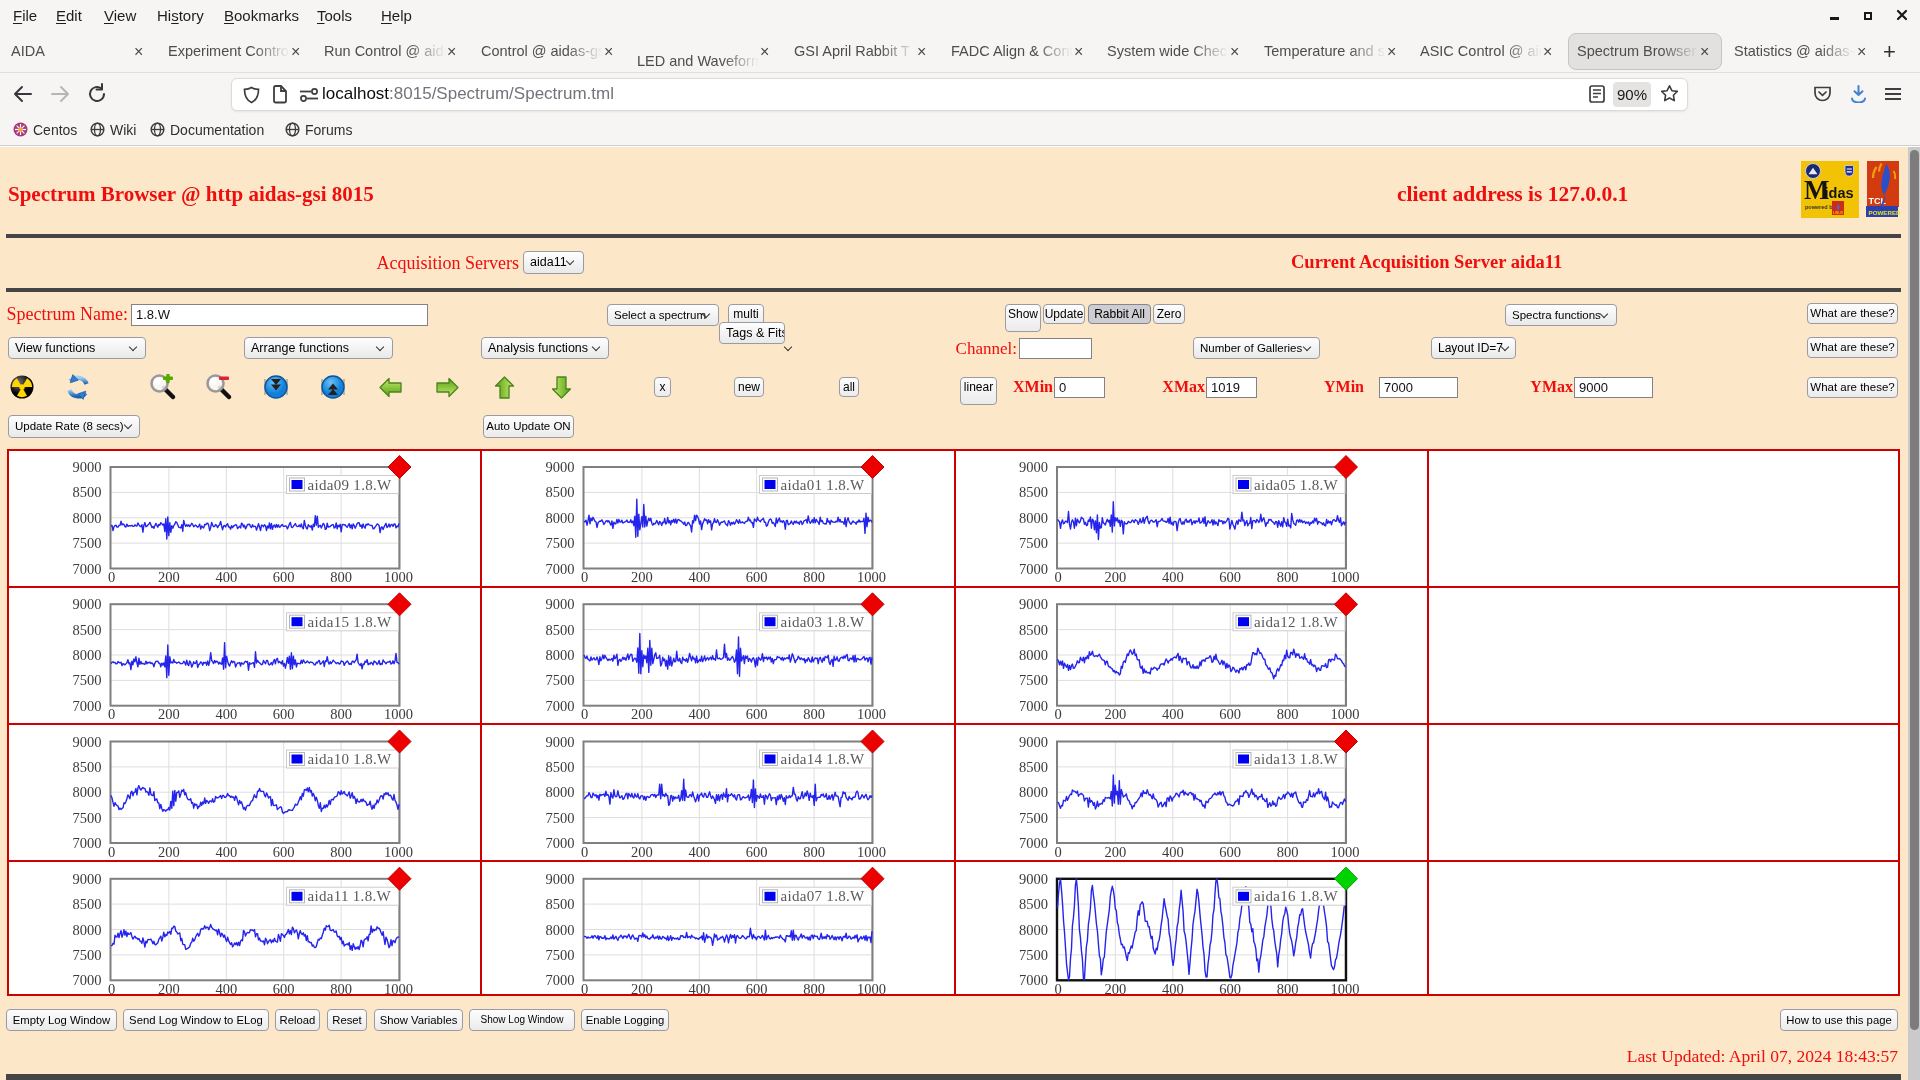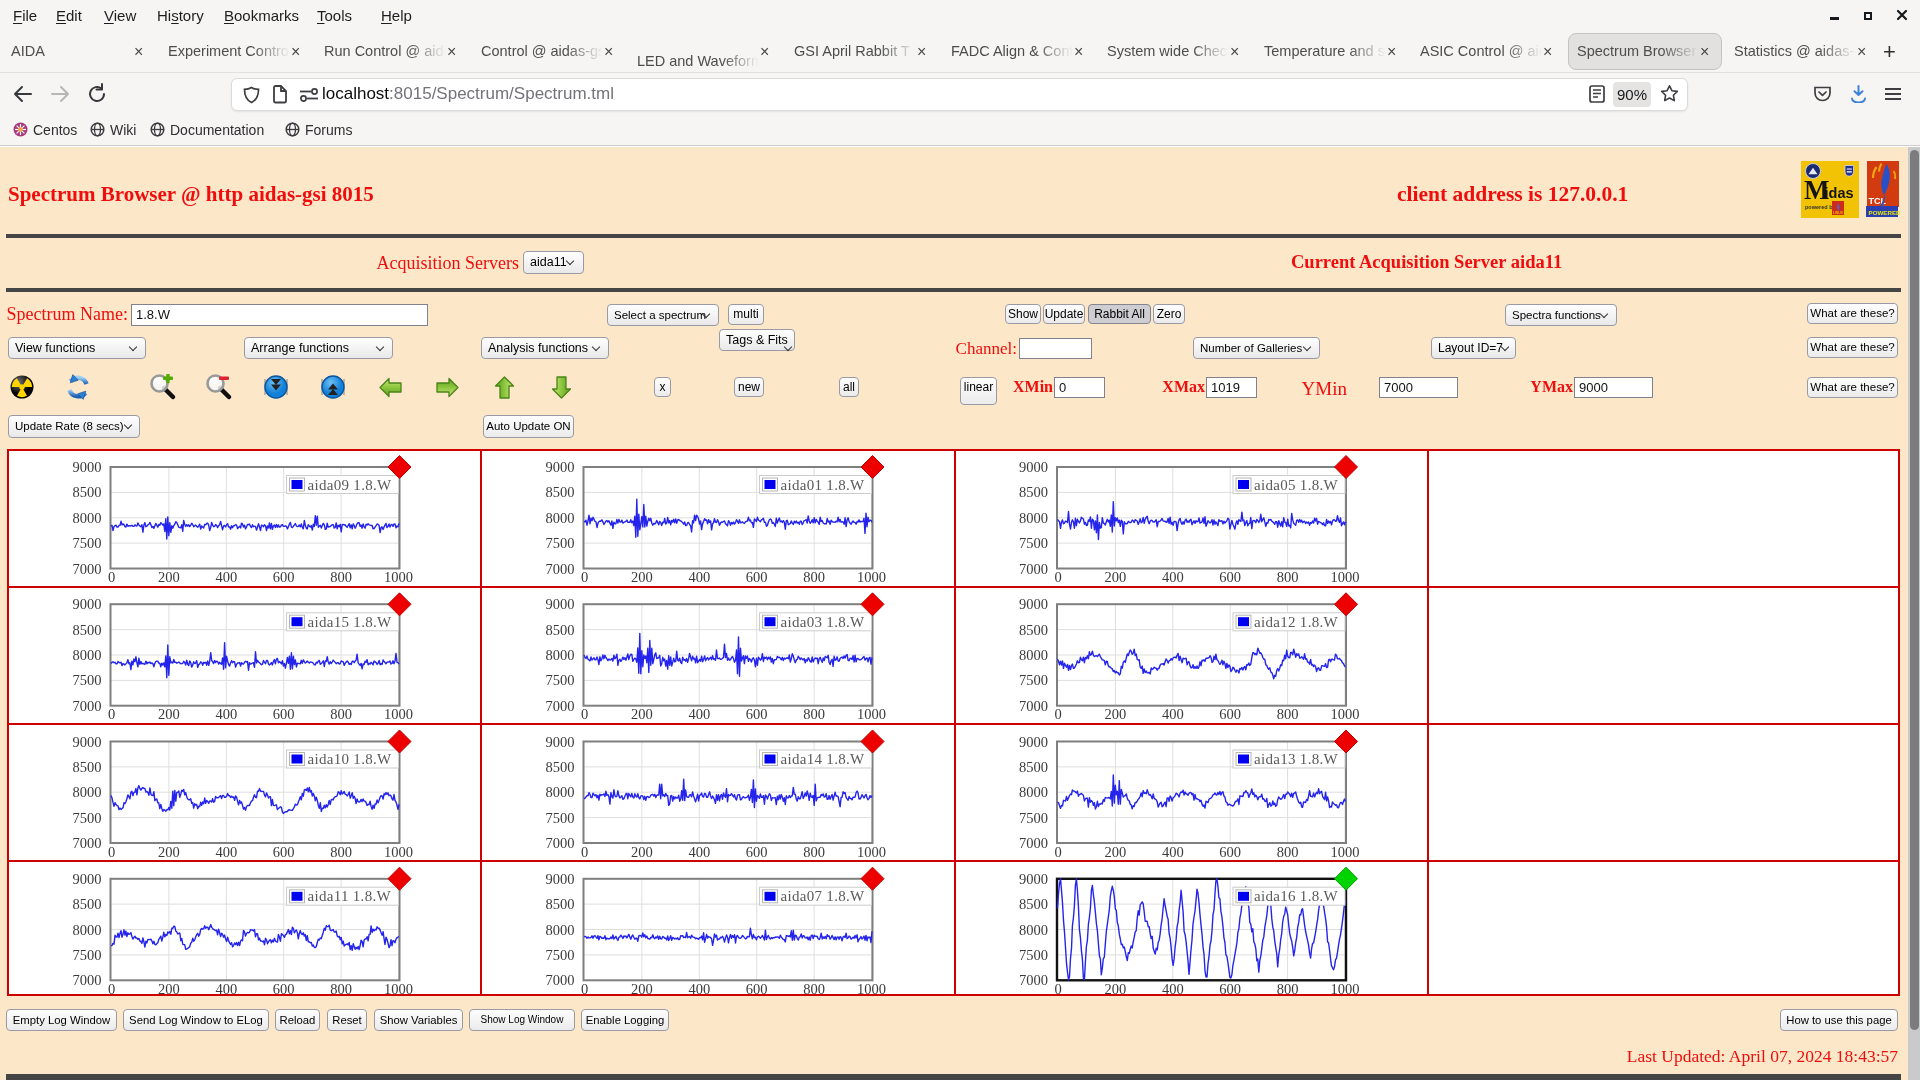--- a/index.html
+++ b/index.html
@@ -171,34 +171,34 @@
 <div class="abs rs" style="right:1401px;top:253px">Acquisition Servers</div>
 <div class="sel" style="left:523px;top:251px;width:61px;height:23px">aida11</div>
 <div class="chev" style="left:567px;top:258px"></div>
 <div class="abs rs" style="left:1291px;top:252px;font-size:18.5px;font-weight:bold">Current Acquisition Server aida11</div>
 <div class="hr" style="left:6px;top:288px;width:1895px;height:3.5px"></div>
 <div class="abs rs" style="right:1792px;top:304px">Spectrum Name:</div>
 <div class="inp" style="left:131px;top:304px;width:297px;height:22px">1.8.W</div>
 <div class="sel" style="left:607px;top:304px;width:112px;height:22px;font-size:11.5px">Select a spectrum</div>
 <div class="chev" style="left:703px;top:311px"></div>
 <div class="btn" style="left:728px;top:304px;width:36px;height:21px;line-height:19px">multi</div>
-<div class="btn" style="left:1005px;top:304px;width:36px;height:20px;line-height:18px">Show</div>
+<div class="btn" style="left:1005px;top:304px;width:36px;height:28px;line-height:18px">Show</div>
 <div class="btn" style="left:1043px;top:304px;width:42px;height:20px;line-height:18px">Update</div>
 <div class="btn" style="left:1088px;top:304px;width:63px;height:20px;line-height:18px;background:#cdcdd2;border-color:#85858f">Rabbit All</div>
 <div class="btn" style="left:1153px;top:304px;width:32px;height:20px;line-height:18px">Zero</div>
 <div class="sel" style="left:1505px;top:304px;width:112px;height:22px;font-size:11.5px">Spectra functions</div>
 <div class="chev" style="left:1601px;top:311px"></div>
 <div class="btn" style="left:1807px;top:303px;width:91px;height:21px;line-height:19px;font-size:11.5px">What are these?</div>
 <div class="sel" style="left:8px;top:337px;width:138px;height:22px">View functions</div>
 <div class="chev" style="left:130px;top:344px"></div>
 <div class="sel" style="left:244px;top:337px;width:149px;height:22px">Arrange functions</div>
 <div class="chev" style="left:377px;top:344px"></div>
 <div class="sel" style="left:481px;top:337px;width:128px;height:22px">Analysis functions</div>
 <div class="chev" style="left:593px;top:344px"></div>
-<div class="sel" style="left:719px;top:329px;width:76px;height:22px">Tags &amp; Fits</div>
+<div class="sel" style="left:719px;top:322px;width:66px;height:22px">Tags &amp; Fits</div>
 <div class="chev" style="left:785px;top:344px"></div>
 <div class="abs rs" style="right:903px;top:339px;font-size:17px;font-weight:normal">Channel:</div>
 <div class="inp" style="left:1019px;top:338px;width:73px;height:21px"></div>
 <div class="sel" style="left:1193px;top:337px;width:127px;height:22px;font-size:11.5px">Number of Galleries</div>
 <div class="chev" style="left:1304px;top:344px"></div>
 <div class="sel" style="left:1431px;top:337px;width:85px;height:22px;font-size:12px">Layout ID=7</div>
 <div class="chev" style="left:1502px;top:344px"></div>
 <div class="btn" style="left:1807px;top:337px;width:91px;height:21px;line-height:19px;font-size:11.5px">What are these?</div>
 <svg class="abs" style="left:10px;top:375px" width="24" height="24" viewBox="0 0 24 24">
 <defs>
@@ -307,21 +307,21 @@
       <path d="M2 12.5 L11 3.5 L11 8 L23 8 L23 17 L11 17 L11 21.5 Z" fill="url(#ga549)" stroke="#4a8418" stroke-width="1.3" stroke-linejoin="round" transform="rotate(270 12.5 12.5)"></path>
     </svg>
 <div class="btn" style="left:654px;top:377px;width:17px;height:20px;line-height:18px">x</div>
 <div class="btn" style="left:734px;top:377px;width:30px;height:20px;line-height:18px">new</div>
 <div class="btn" style="left:839px;top:377px;width:20px;height:20px;line-height:18px">all</div>
 <div class="btn" style="left:960px;top:377px;width:37px;height:28px;line-height:18px">linear</div>
 <div class="abs rs" style="right:867px;top:378px;font-size:16px;font-weight:bold">XMin</div>
 <div class="inp" style="left:1054px;top:377px;width:51px;height:21px">0</div>
 <div class="abs rs" style="right:715px;top:378px;font-size:16px;font-weight:bold">XMax</div>
 <div class="inp" style="left:1206px;top:377px;width:51px;height:21px">1019</div>
-<div class="abs rs" style="right:573px;top:378px;font-size:19px;font-weight:normal">YMin</div>
+<div class="abs rs" style="right:556px;top:378px;font-size:16px;font-weight:bold">YMin</div>
 <div class="inp" style="left:1379px;top:377px;width:79px;height:21px">7000</div>
 <div class="abs rs" style="right:347px;top:378px;font-size:16px;font-weight:bold">YMax</div>
 <div class="inp" style="left:1574px;top:377px;width:79px;height:21px">9000</div>
 <div class="btn" style="left:1807px;top:377px;width:91px;height:21px;line-height:19px;font-size:11.5px">What are these?</div>
 <div class="sel" style="left:8px;top:415px;width:132px;height:23px;font-size:11.5px">Update Rate (8 secs)</div>
 <div class="chev" style="left:125px;top:422px"></div>
 <div class="btn" style="left:483px;top:415px;width:91px;height:23px;line-height:21px;font-size:11.5px">Auto Update ON</div>
 <div class="abs" style="left:7px;top:448.5px;width:1893px;height:547px;background:#fff;border:2px solid #cf0000"></div>
 <div class="abs" style="left:480.2px;top:448.5px;width:2px;height:547px;background:#cf0000"></div>
 <div class="abs" style="left:953.5px;top:448.5px;width:2px;height:547px;background:#cf0000"></div>

